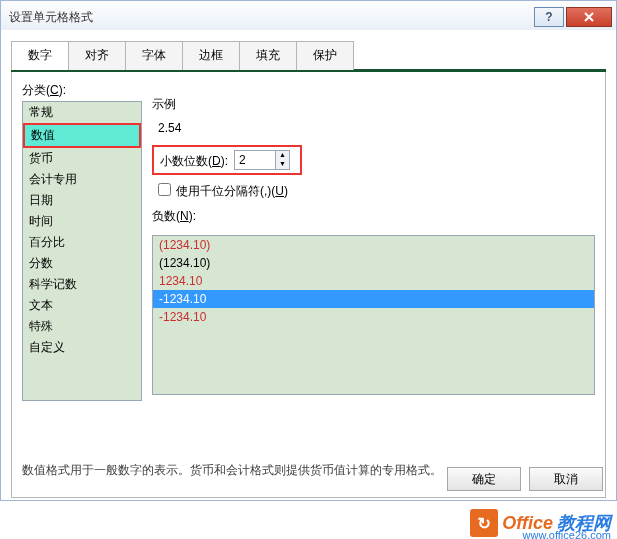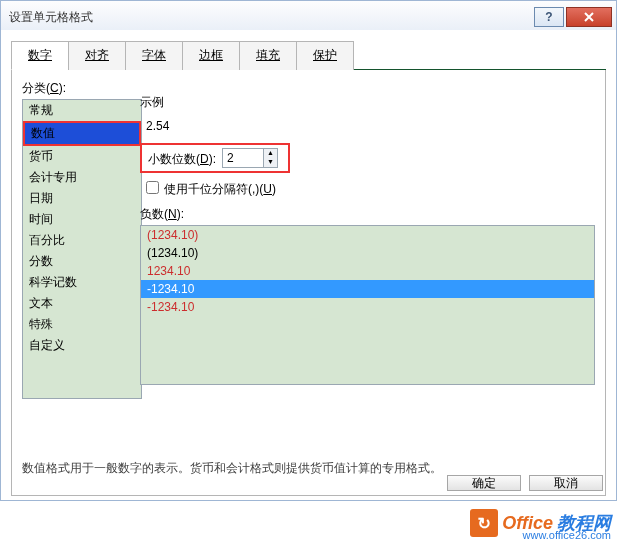--- a/index.html
+++ b/index.html
@@ -6,53 +6,53 @@
     body { font-family: "Microsoft YaHei", Tahoma, sans-serif; font-size: 12px; background: #fff; width: 617px; height: 539px; position: relative; }
     
     .titlebar { height: 34px; background: linear-gradient(#fdfdfe,#e8eef7); border: 1px solid #9fb6d4; display: flex; align-items: center; padding: 0 4px 0 8px; }
     .titlebar .title { flex: 1; color: #333; }
     .titlebar .ctl { width: 30px; height: 20px; display: flex; align-items: center; justify-content: center; border: 1px solid #6b8aaf; margin-left: 2px; background: linear-gradient(#f3f7fb,#dbe6f4); color: #3b5576; font-weight: bold; font-size: 12px; cursor: pointer; }
     .titlebar .close { width: 46px; background: linear-gradient(#e26f5f,#c8412b); color: #fff; border: 1px solid #8e3224; }
     .titlebar .close svg { width: 10px; height: 10px; }
     
     .client { position: absolute; top: 30px; left: 0; right: 0; bottom: 38px; border: 1px solid #9fb6d4; border-top: none; background: #fff; padding: 10px 10px 10px 10px; }
     
-    .tabs { display: flex; border-bottom: 1px solid #14532d; text-decoration: underline; }
+    .tabs { display: flex; border-bottom: 3px solid #14532d; }
     .tab { padding: 5px 16px; border: 1px solid #b5b5b5; border-bottom: none; background: #f4f4f4; margin-right: -1px; position: relative; top: 1px; cursor: pointer; }
     .tab.active { background: #fff; border-bottom: 1px solid #fff; }
     
     .panel { border: 1px solid #b5b5b5; border-top: none; padding: 10px; height: 426px; position: relative; }
     .col-left { position: absolute; left: 10px; top: 10px; width: 120px; }
-    .col-right { position: absolute; left: 128px; right: 10px; top: 10px; }
+    .col-right { position: absolute; left: 140px; right: 10px; top: 10px; }
     .label { margin-bottom: 2px; }
     .label u { text-decoration: underline; }
     .listbox { border: 1px solid #9aa7b2; background: #d6e6d2; height: 300px; overflow: auto; }
     .listbox .item { padding: 2px 6px; cursor: pointer; }
     .listbox .item.selected { background: #3399ff; color: #fff; }
-    .listbox.highlight .item.selected { background: #1d4ed8; color: #000; outline: 2px solid #e33; outline-offset: -2px; }
+    .listbox.highlight .item.selected { background: #5eead4; color: #000; outline: 2px solid #e33; outline-offset: -2px; }
     .redbox { border: 2px solid #e33; padding: 0; }
     .sample-box { margin-top: 14px; }
     .sample-val { padding: 6px 6px 10px 6px; }
     .dec-row { display: flex; align-items: flex-end; border: 2px solid #e33; padding: 3px 6px; width: 150px; }
     .dec-row label { margin-right: 6px; }
     .spin { display: flex; border: 1px solid #9aa7b2; }
     .spin input { width: 40px; border: none; padding: 2px 4px; font-family: inherit; font-size: 12px; }
     .spin .btns { display: flex; flex-direction: column; }
     .spin .btns span { width: 14px; height: 9px; font-size: 7px; line-height: 7px; text-align: center; border-left: 1px solid #9aa7b2; background: #eef1f5; cursor: pointer; }
     .chk-row { display: flex; align-items: flex-start; margin-top: 8px; margin-left: 6px; }
     .chk-row input { margin-right: 5px; }
     .neg-label { margin-top: 8px; }
-    .neg-list { border: 1px solid #9aa7b2; background: #d6e6d2; height: 160px; margin-top: 2px; }
+    .neg-list { border: 1px solid #9aa7b2; background: #d6e6d2; height: 160px; margin-top: 10px; }
     .neg-list .nrow { padding: 2px 6px; cursor: pointer; }
     .neg-list .nrow.sel { background: #3399ff; color: #fff; }
     .nrow.red { color: #cc2d2d; }
     .desc { position: absolute; left: 10px; bottom: 18px; right: 10px; color: #404040; }
     
     .btnrow { position: absolute; right: 14px; bottom: 48px; display: flex; gap: 8px; }
-    .btn { min-width: 74px; height: 16px; border: 1px solid #a6a6a6; background: linear-gradient(#fbfbfb,#e3e3e3); cursor: pointer; display: flex; align-items: center; justify-content: center; }
+    .btn { min-width: 74px; height: 24px; border: 1px solid #a6a6a6; background: linear-gradient(#fbfbfb,#e3e3e3); cursor: pointer; display: flex; align-items: center; justify-content: center; }
     
     .watermark { position: absolute; right: 6px; bottom: 2px; display: flex; align-items: center; gap: 4px; }
     .wm-box { width: 28px; height: 28px; background: #e66a1f; display: flex; align-items: center; justify-content: center; color: #fff; font-weight: bold; font-size: 16px; border-radius: 3px; }
     .wm-txt1 { color: #e66a1f; font-weight: bold; font-style: italic; font-size: 18px; text-align: center; }
     .wm-txt2 { color: #2a7de1; font-weight: bold; font-style: italic; font-size: 18px; }
     .wm-url { position: absolute; right: 6px; bottom: -2px; color: #2a7de1; font-size: 11px; }
   </style>
 </head>
 <body>
 

